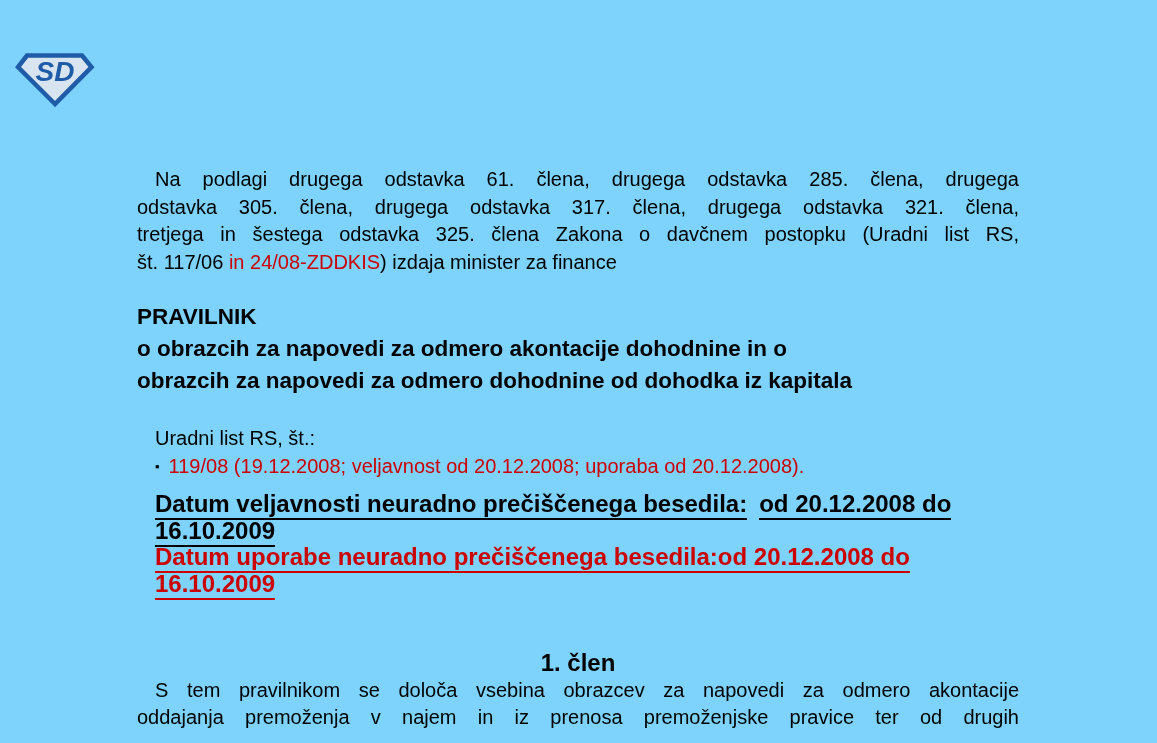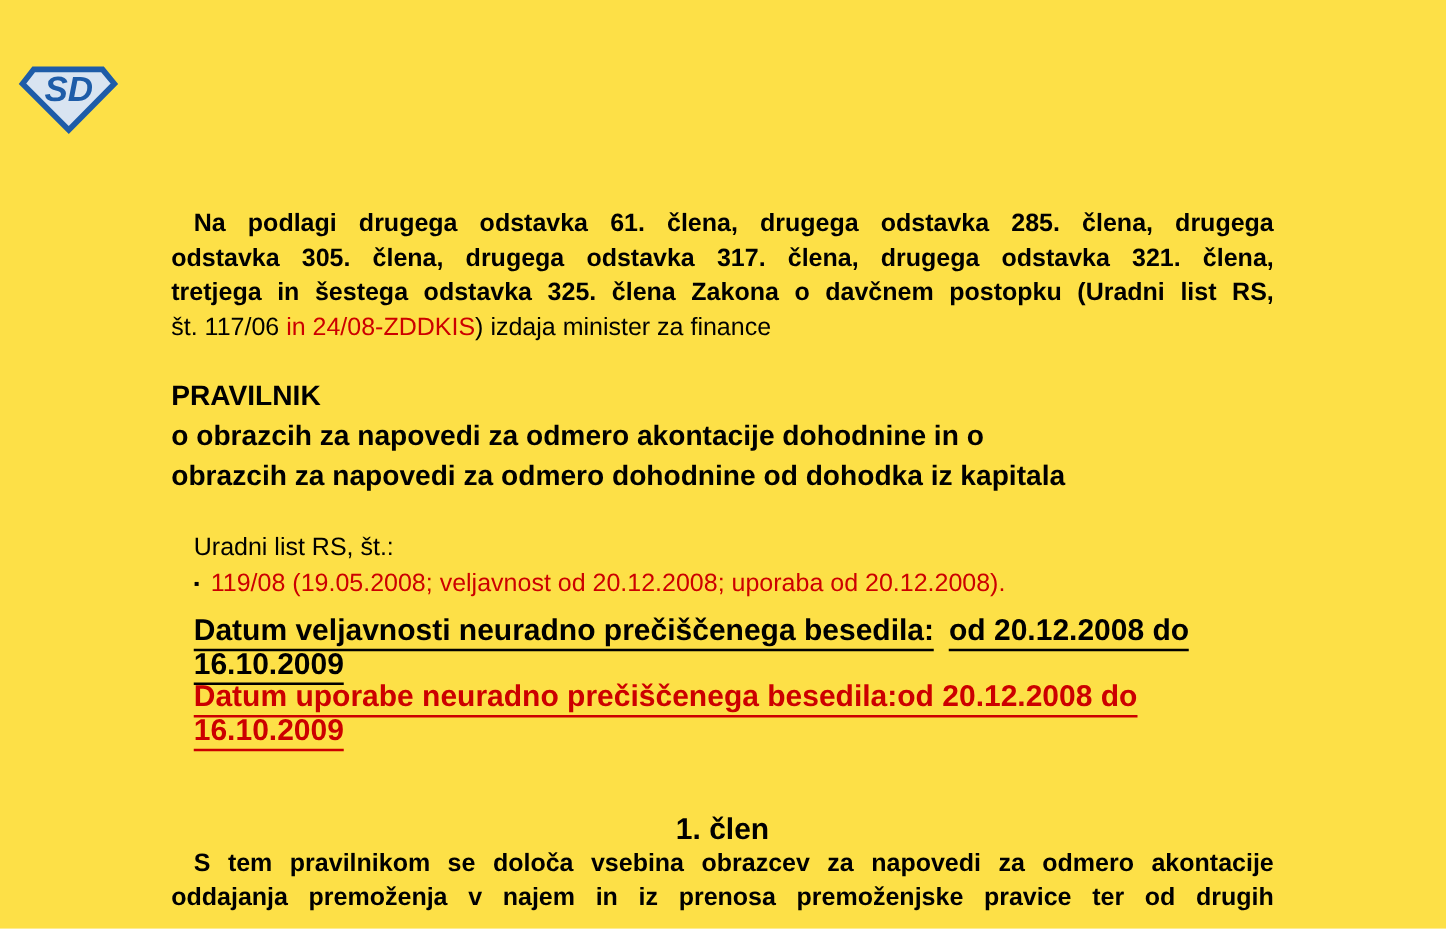--- a/index.html
+++ b/index.html
@@ -1,20 +1,20 @@
 <!DOCTYPE html>
 <html><head>
 <meta charset="utf-8">
 <style>
   html,body { margin:0; padding:0; background:#ffffff; }
   .page {
     position: relative;
     width: 1157px;
     height: 743px;
-    background: #fde047;
+    background: #7dd3fc;
     overflow: hidden;
     font-family: "Liberation Sans", "DejaVu Sans", sans-serif;
     color: #000000;
   }
   .logo {
     position: absolute;
     left: 13px;
     top: 50px;
     width: 84px;
     height: 58px;
@@ -26,21 +26,20 @@
     width: 882px;
   }
   .intro {
     margin: 166px 0 0 0;
     font-size: 20px;
     line-height: 27.5px;
   }
   .jline {
     text-align: justify;
     text-align-last: justify;
-    font-weight: bold;
   }
   .indent { text-indent: 18px; }
   .lastline { text-align: left; }
   .red { color: #cc0000; }
   .title-block {
     margin-top: 25px;
     text-align: left;
     font-weight: bold;
     font-size: 22.5px;
     line-height: 32px;
@@ -108,21 +107,21 @@
     </div>
 
     <div class="title-block">
       <div>PRAVILNIK</div>
       <div>o obrazcih za napovedi za odmero akontacije dohodnine in o</div>
       <div>obrazcih za napovedi za odmero dohodnine od dohodka iz kapitala</div>
     </div>
 
     <div class="gazette">
       <div>Uradni list RS, št.:</div>
-      <div class="gazette-item"><span class="bullet">▪</span><span class="red">119/08 (19.05.2008; veljavnost od 20.12.2008; uporaba od 20.12.2008).</span></div>
+      <div class="gazette-item"><span class="bullet">▪</span><span class="red">119/08 (19.12.2008; veljavnost od 20.12.2008; uporaba od 20.12.2008).</span></div>
     </div>
 
     <div class="datum">
       <div><span class="u-black">Datum veljavnosti neuradno prečiščenega besedila:</span><span class="u-black datum-value">od 20.12.2008 do 16.10.2009</span></div>
       <div><span class="red u-red">Datum uporabe neuradno prečiščenega besedila:od 20.12.2008 do 16.10.2009</span></div>
     </div>
 
     <div class="article-heading">1. člen</div>
     <div class="article-body">
       <div class="jline indent">S tem pravilnikom se določa vsebina obrazcev za napovedi za odmero akontacije</div>

